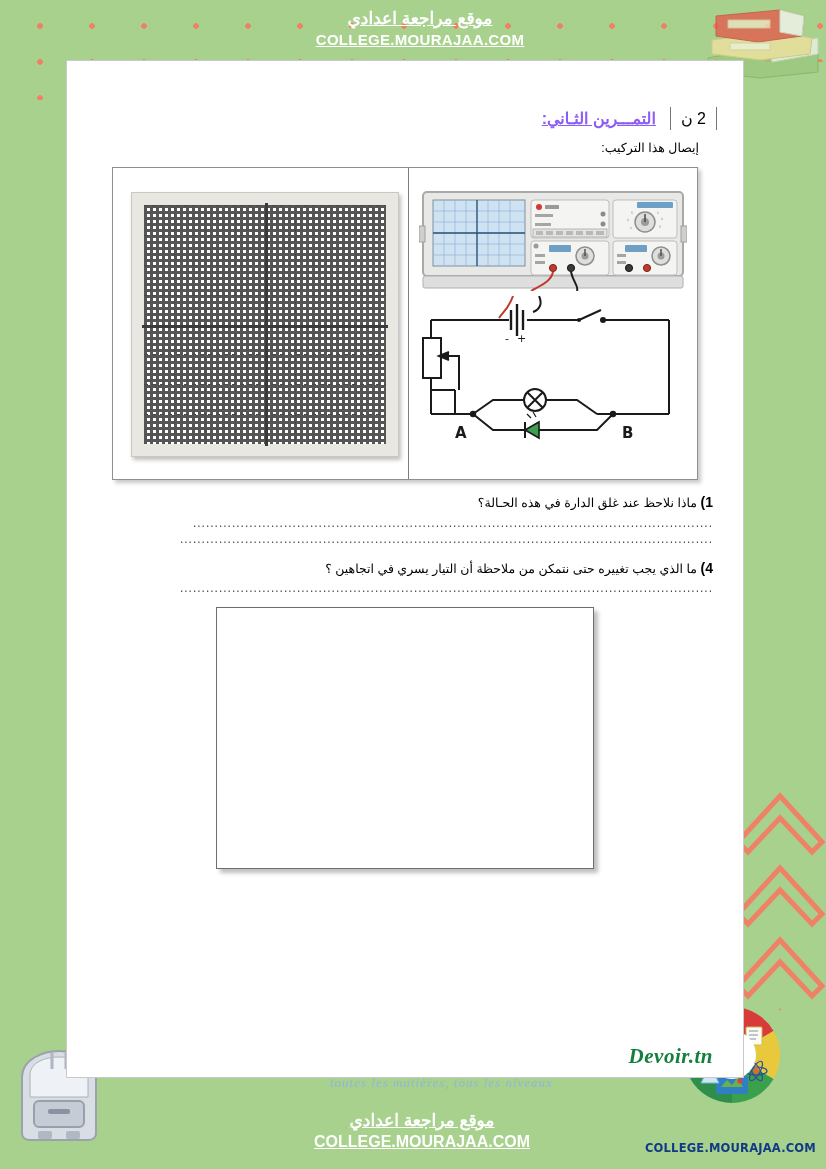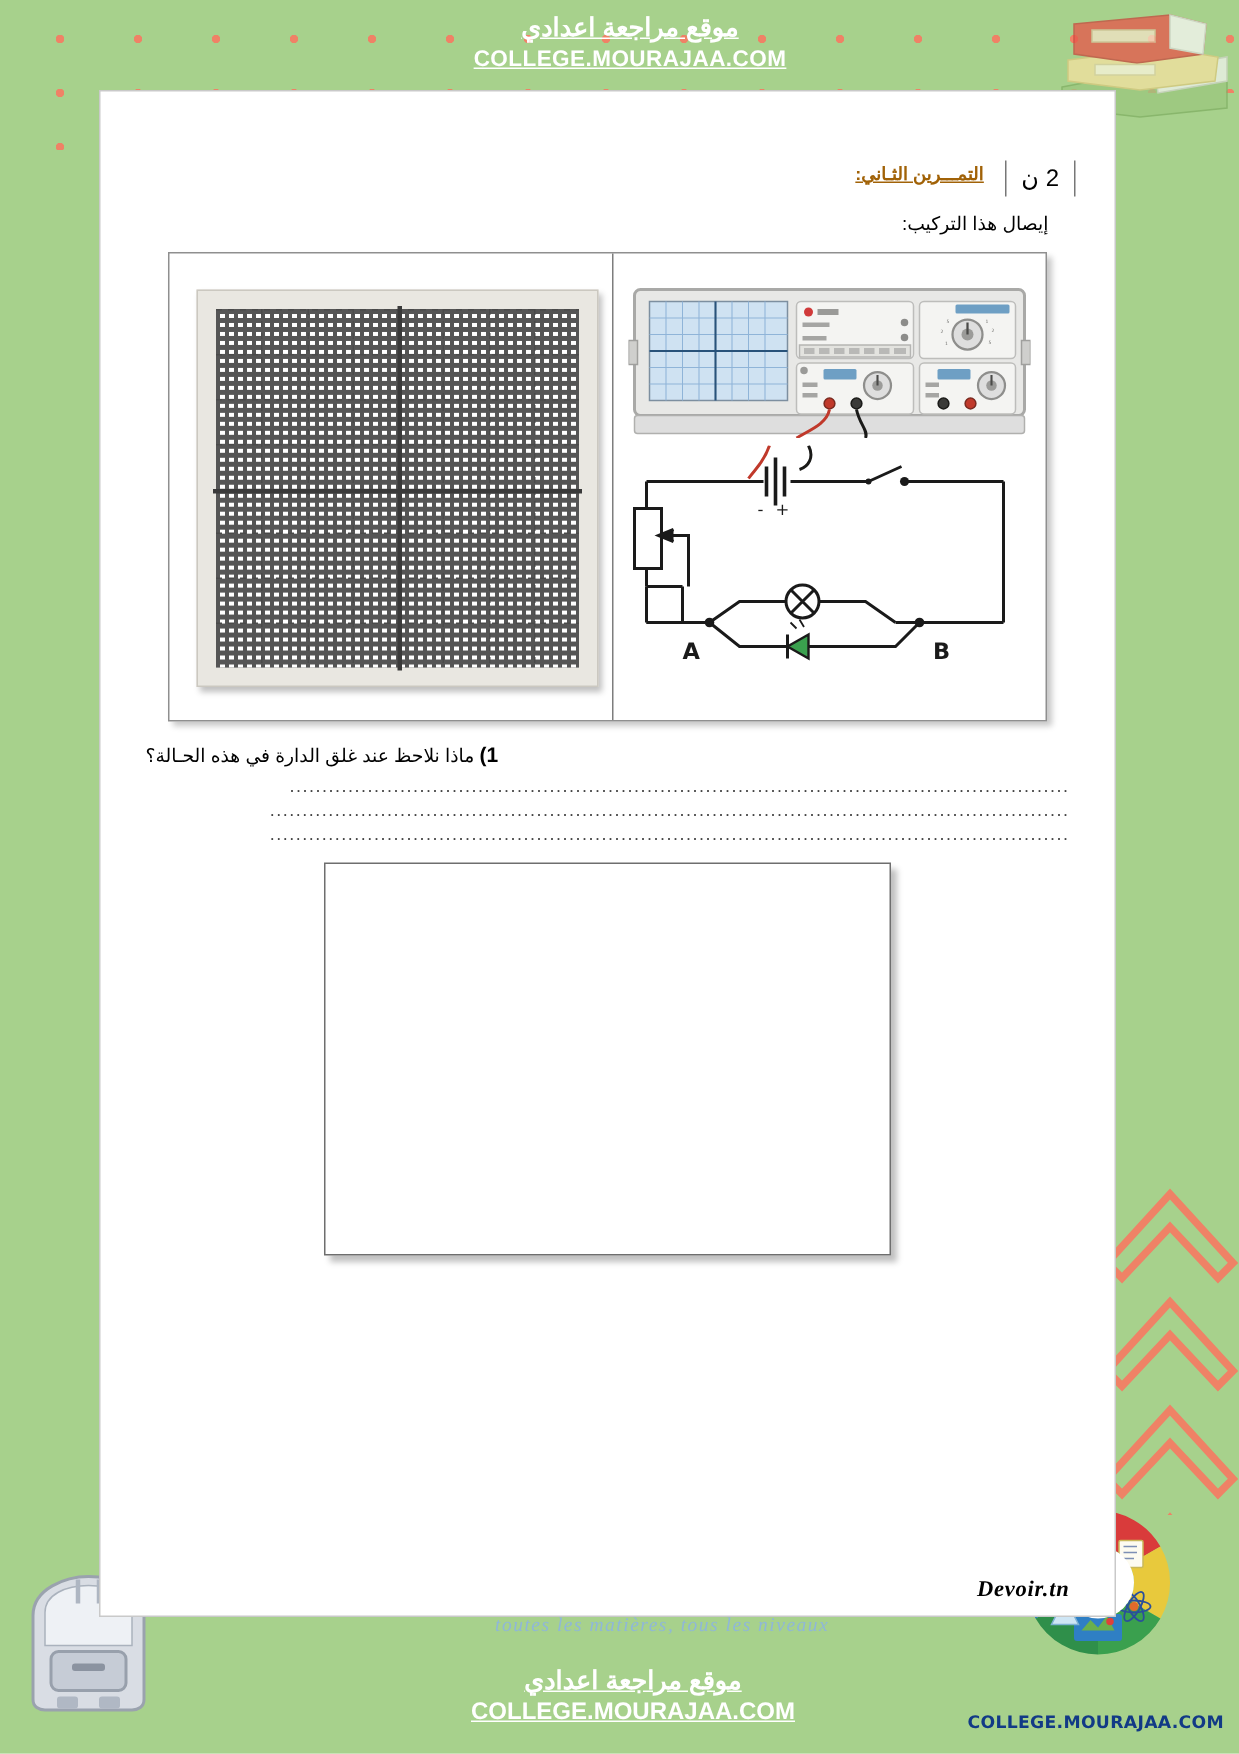--- a/index.html
+++ b/index.html
@@ -79,21 +79,21 @@
   .ex-head {
     display:flex; flex-direction:row-reverse; align-items:flex-start;
     justify-content:flex-start; gap:0px; margin-top:28px;
   }
   .marks-box {
     border-left:1px solid #777; border-right:1px solid #777;
     padding:2px 10px 2px 10px; font-size:16px; color:#000;
     min-width:44px; text-align:center; direction:rtl;
   }
   .ex-title {
-    font-size:12px; font-weight:bold; color:#a16207; direction:rtl;
+    font-size:16px; font-weight:bold; color:#8b5cf6; direction:rtl;
     text-decoration:underline; padding:2px 14px 2px 0; letter-spacing:1px;
   }
   .sub-line {
     direction:rtl; text-align:right; font-size:12.5px; color:#000;
     margin:10px 18px 0 0;
   }
 
   
   .figure-wrap {
     margin:12px auto 0 auto; width:586px; height:313px; position:relative;
@@ -127,38 +127,38 @@
   .ax-h { position:absolute; left:-2px; width:calc(100% + 4px); height:3px; background:#3a3a3a; top:50%; }
   .ax-v { position:absolute; top:-2px; height:calc(100% + 4px); width:3px; background:#3a3a3a; left:50%; }
 
   
   .right-half { position:absolute; left:296px; top:0; width:289px; height:100%; }
   .osc-device { position:absolute; left:10px; top:18px; width:268px; height:105px; }
   .circuit { position:absolute; left:8px; top:128px; width:272px; height:160px; }
 
   
   .q {
-    direction:rtl; text-align:left; font-size:12.5px; color:#000;
+    direction:rtl; text-align:right; font-size:12.5px; color:#000;
     margin:12px 4px 0 4px; line-height:1.55;
   }
   .q b { font-size:14px; }
   .dotline {
     direction:rtl; text-align:right; color:#444; font-size:12px;
     letter-spacing:1px; margin:2px 4px 0 4px; overflow:hidden;
     white-space:nowrap; height:14px;
   }
   .answer-box {
     margin:12px auto 0 auto; width:378px; height:262px;
     background:#fff; border:1px solid #6e6e6e;
     box-shadow:4px 4px 4px rgba(0,0,0,.25);
   }
   .watermark {
     position:absolute; right:30px; bottom:8px;
     font-family:"Liberation Serif", serif; font-style:italic;
-    color:#000000; font-size:15px; font-weight:bold; letter-spacing:.5px;
+    color:#15803d; font-size:21px; font-weight:bold; letter-spacing:.5px;
   }
   .watermark2 {
     position:absolute; right:18px; bottom:-12px;
     font-family:"Liberation Serif", serif; font-style:italic;
     color:#8fb7d9; font-size:13px; letter-spacing:1px; white-space:nowrap;
   }
 </style>
 </head>
 <body>
 
@@ -427,20 +427,24 @@
 
     <div class="q">
       <b>1)</b>
       <span>ماذا نلاحظ عند غلق الدارة في هذه الحـالة؟</span>
     </div>
     <div class="dotline">........................................................................................................................</div>
 
 
     <div class="dotline">...........................................................................................................................</div>
 
+    <div class="q">
+      <b>4)</b>
+      <span>ما الذي يجب تغييره حتى نتمكن من ملاحظة أن التيار يسري في اتجاهين ؟</span>
+    </div>
     <div class="dotline">...........................................................................................................................</div>
 
 
     <div class="answer-box"></div>
 
     <div class="watermark">Devoir.tn</div>
   </div>
 </div>
 <div class="watermark2" style="position:absolute; left:330px; top:1075px;">toutes les matières, tous les niveaux</div>
 

